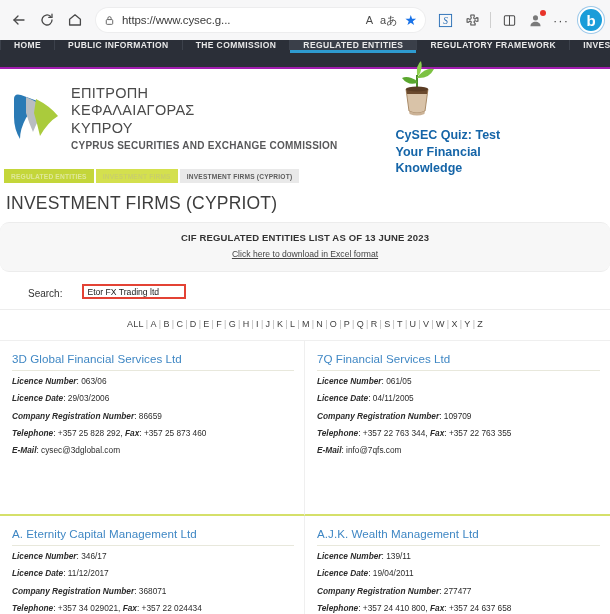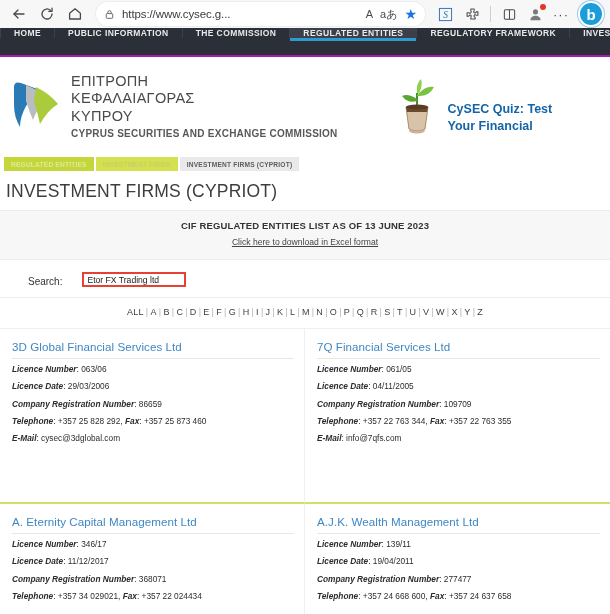--- a/index.html
+++ b/index.html
@@ -5,21 +5,21 @@
   * { box-sizing: border-box; margin: 0; padding: 0; }
   html, body {
     width: 610px; height: 614px;
     overflow: hidden;
     font-family: "Liberation Sans", sans-serif;
     background: #ffffff;
   }
 
   
   .browser-bar {
-    height: 28px;
+    height: 40px;
     background: #f7f7f8;
     display: flex;
     align-items: center;
     padding: 0 6px;
     gap: 2px;
     position: relative;
   }
   .nav-btn {
     width: 26px; height: 26px;
     display: flex; align-items: center; justify-content: center;
@@ -129,22 +129,23 @@
   }
   .logo-en {
     font-size: 10px;
     color: #58585a;
     letter-spacing: 0.25px;
     margin-top: 3px;
     font-weight: bold;
   }
 
   .quiz-block {
-    display:flex; align-items:flex-end; gap: 10px;
+    display:flex; align-items:flex-start; gap: 10px;
     margin-left: 58px;
+    flex-direction: column;
   }
   .quiz-plant { width: 42px; height: 58px; flex: 0 0 auto; }
   .quiz-text {
     color: #1565a8;
     font-size: 12.5px;
     font-weight: bold;
     line-height: 1.35;
   }
 
   
@@ -175,20 +176,21 @@
     letter-spacing: 0.2px;
   }
 
   
   .list-info {
     background: #f7f7f7;
     border-top: 1px solid #ececec;
     border-bottom: 1px solid #ececec;
     text-align: center;
     padding: 9px 0 10px 0;
+    border-radius: 9px;
   }
   .list-info .li-title {
     font-size: 9.5px;
     font-weight: bold;
     color: #333333;
     letter-spacing: 0.15px;
   }
   .list-info .li-link {
     display:inline-block;
     margin-top: 5px;
@@ -363,20 +365,21 @@
         <path d="M21 16 Q20 6 25 2 Q27 9 23 16 Z" fill="#8fd14f"></path>
         <path d="M10 30 L32 30 L29 52 Q21 56 13 52 Z" fill="#d9c3a8" stroke="#a98b68" stroke-width="1"></path>
         <path d="M10 30 L32 30 L31 35 L11 35 Z" fill="#6b4a2e"></path>
         <ellipse cx="21" cy="30" rx="11" ry="2.4" fill="#5a3c24"></ellipse>
         <path d="M13 52 Q21 56 29 52 L28.4 55 Q21 58 13.6 55 Z" fill="#cbb296"></path>
       </svg>
     </div>
     <div class="quiz-text">
       <div>CySEC Quiz: Test</div>
       <div>Your Financial</div>
+      <div>Knowledge</div>
     </div>
   </div>
 </div>
 
 <div class="crumbs">
   <div class="crumb c1">REGULATED ENTITIES</div>
   <div class="crumb c2">INVESTMENT FIRMS</div>
   <div class="crumb c3">INVESTMENT FIRMS (CYPRIOT)</div>
 </div>
 
@@ -422,16 +425,16 @@
     <div class="card-line"><b>Licence Date</b>: <span>11/12/2017</span></div>
     <div class="card-line"><b>Company Registration Number</b>: <span>368071</span></div>
     <div class="card-line"><b>Telephone</b>: <span>+357 34 029021</span>, <b>Fax</b>: <span>+357 22 024434</span></div>
   </div>
 
   <div class="card row2">
     <div class="card-title">A.J.K. Wealth Management Ltd</div>
     <div class="card-line"><b>Licence Number</b>: <span>139/11</span></div>
     <div class="card-line"><b>Licence Date</b>: <span>19/04/2011</span></div>
     <div class="card-line"><b>Company Registration Number</b>: <span>277477</span></div>
-    <div class="card-line"><b>Telephone</b>: <span>+357 24 668 600</span>, <b>Fax</b>: <span>+357 24 637 658</span></div>
+    <div class="card-line"><b>Telephone</b>: <span>+357 24 410 800</span>, <b>Fax</b>: <span>+357 24 637 658</span></div>
   </div>
 
 </div>
 
 </body></html>

